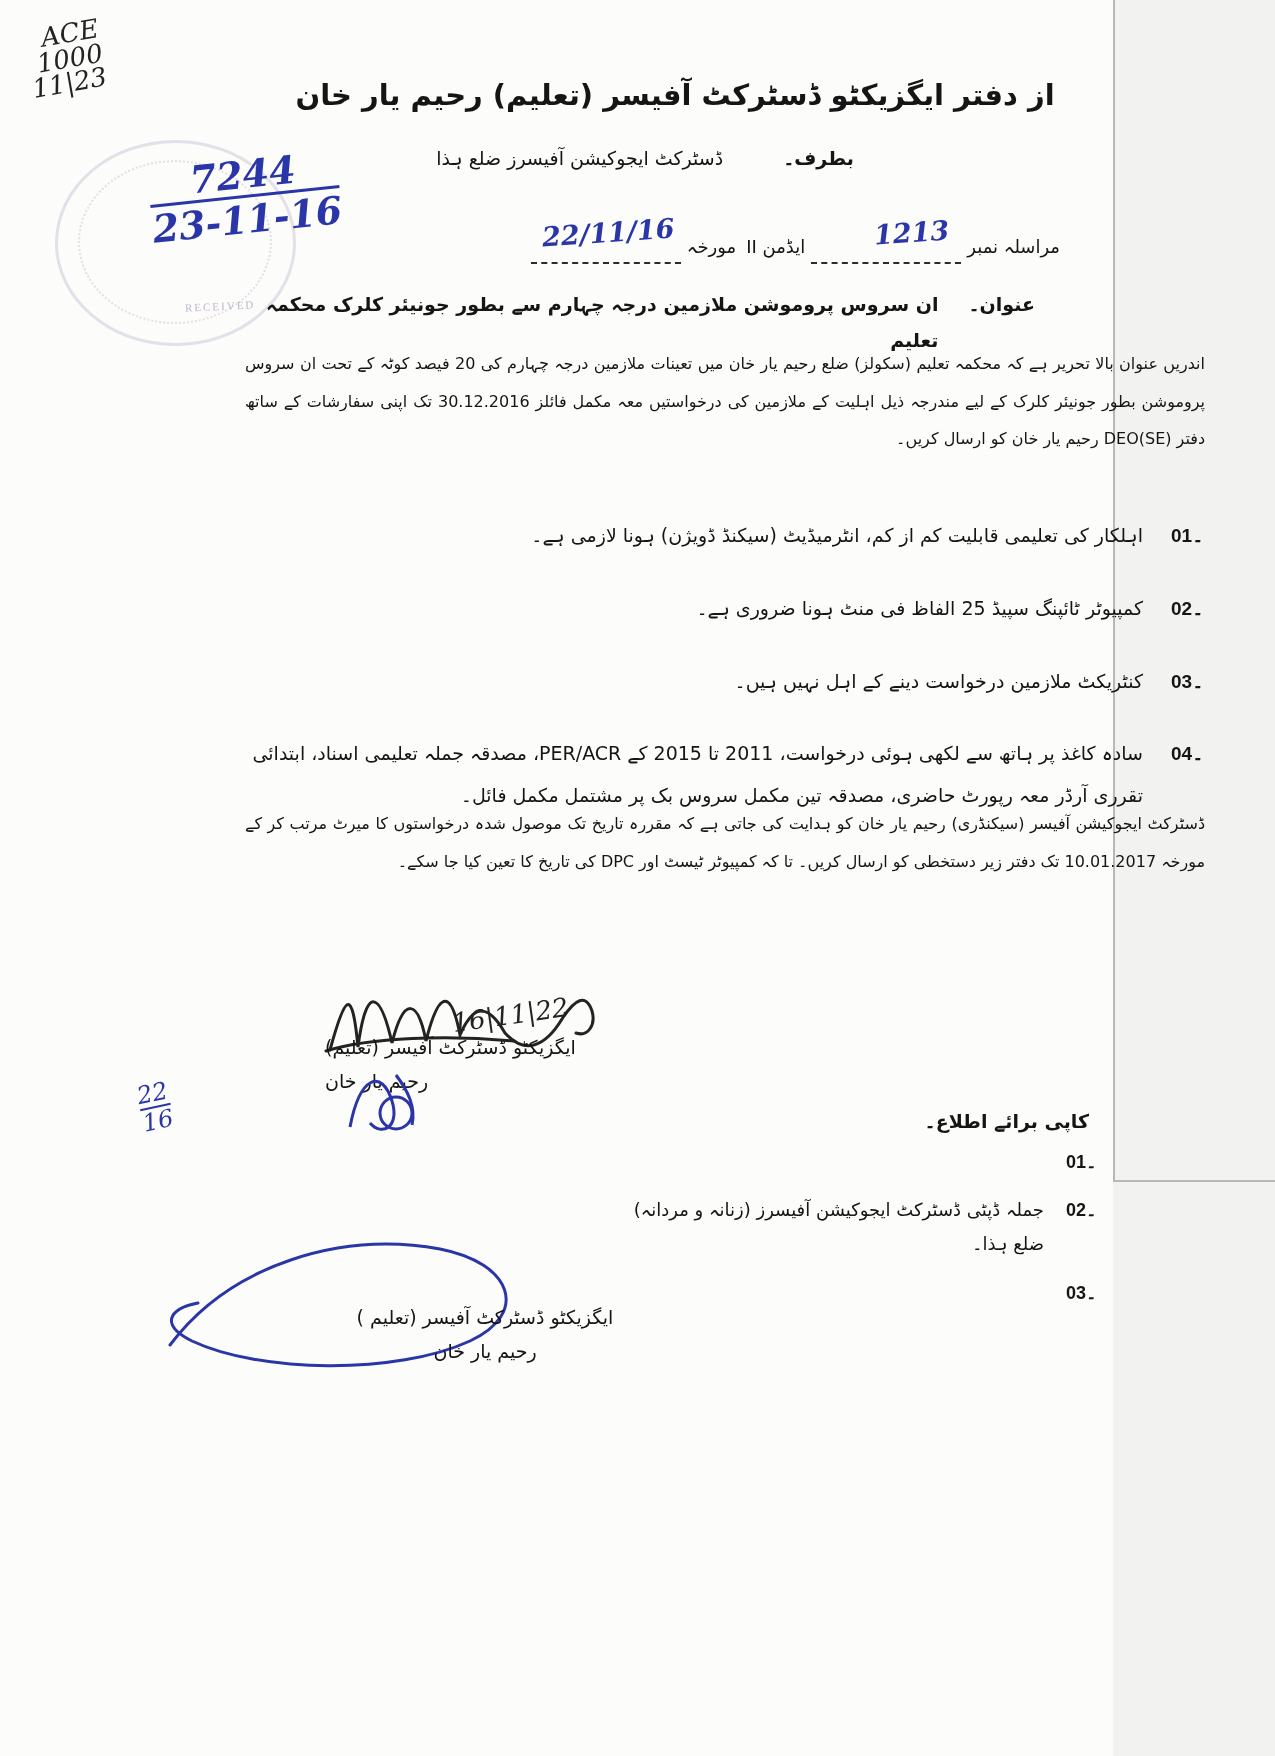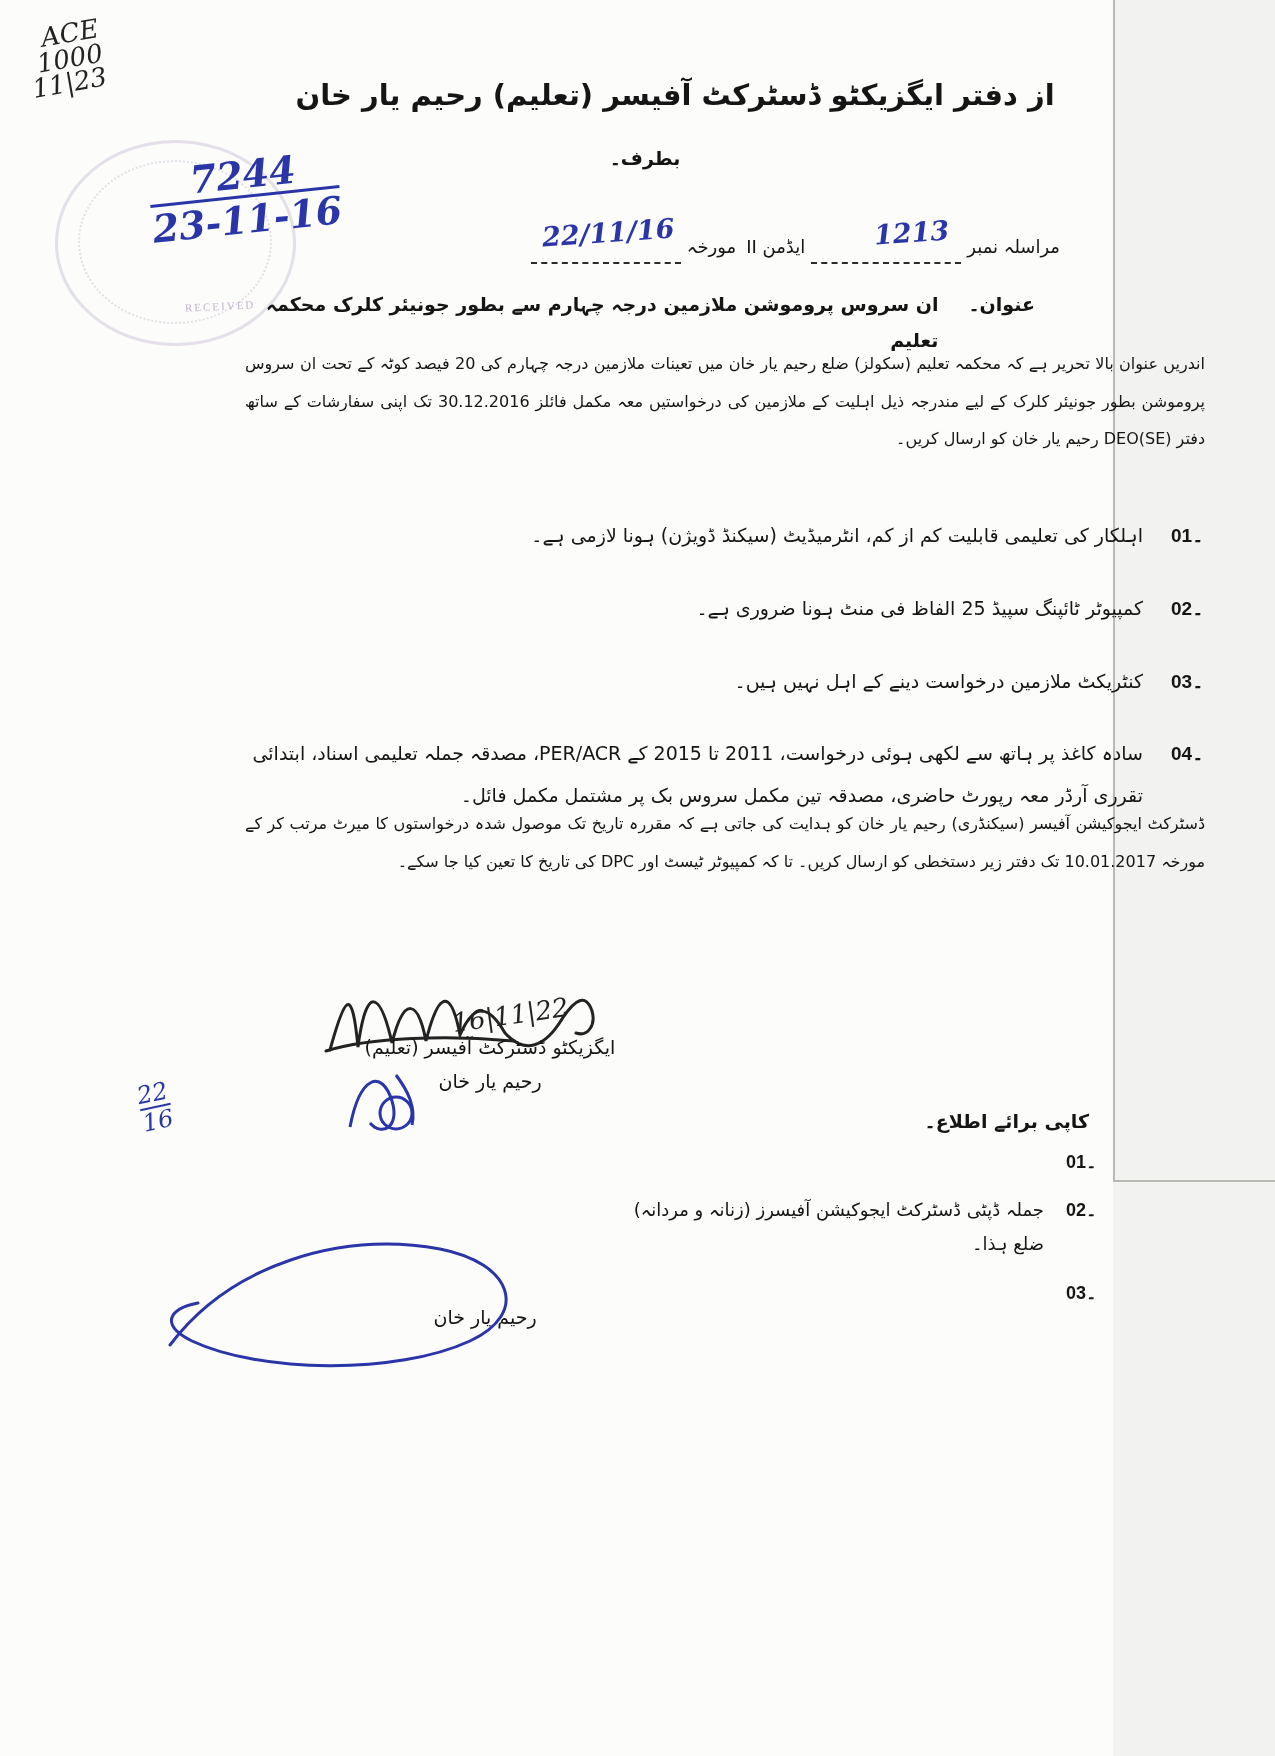--- a/index.html
+++ b/index.html
@@ -148,21 +148,21 @@
     direction: ltr;
     font-weight: bold;
   }
   .li-text { flex: 1; text-align: right; }
 
   
   #sign-block {
     position: absolute;
     right: 620px; top: 1030px;
     width: 330px;
-    text-align: center;
+    text-align: left;
     font-size: 19px;
     line-height: 1.8;
   }
   #sign-block2 {
     position: absolute;
     right: 620px; top: 1300px;
     width: 340px;
     text-align: center;
     font-size: 19px;
     line-height: 1.8;
@@ -274,20 +274,21 @@
 
   <div class="ink" id="hw-diary">
     <div>7244</div>
     <div class="den">23-11-16</div>
   </div>
 
   <div id="title" class="urdu">از دفتر ایگزیکٹو ڈسٹرکٹ آفیسر (تعلیم) رحیم یار خان</div>
 
   <div id="to-row" class="urdu">
     <span id="to-label">بطرف۔</span>
+    <span id="to-value">ڈسٹرکٹ ایجوکیشن آفیسرز ضلع ہذا</span>
   </div>
 
   <div id="ref-row" class="urdu">
     <span class="ref-seg">
       <span>مراسلہ نمبر</span>
       <span class="dotline">
         <span class="hw" style="position:absolute; right:12px; bottom:4px;">1213</span>
       </span>
       <span>ایڈمن II</span>
     </span>
@@ -363,16 +364,17 @@
       <span class="li-num">03۔</span>
     </li>
   </ul>
 
   <svg class="ink" width="420" height="180" style="left:140px; top:1205px;" viewBox="0 0 420 180">
     <path d="M30 140 C 90 60, 200 26, 300 44 C 372 58, 390 108, 330 136
              C 256 170, 120 168, 52 136 C 20 120, 28 104, 58 98" fill="none" stroke="#2a35a8" stroke-width="3" stroke-linecap="round"></path>
   </svg>
 
   <div id="sign-block2" class="urdu">
+    <div>ایگزیکٹو ڈسٹرکٹ آفیسر (تعلیم )</div>
     <div>رحیم یار خان</div>
   </div>
 
 </div>
 
 </body></html>

